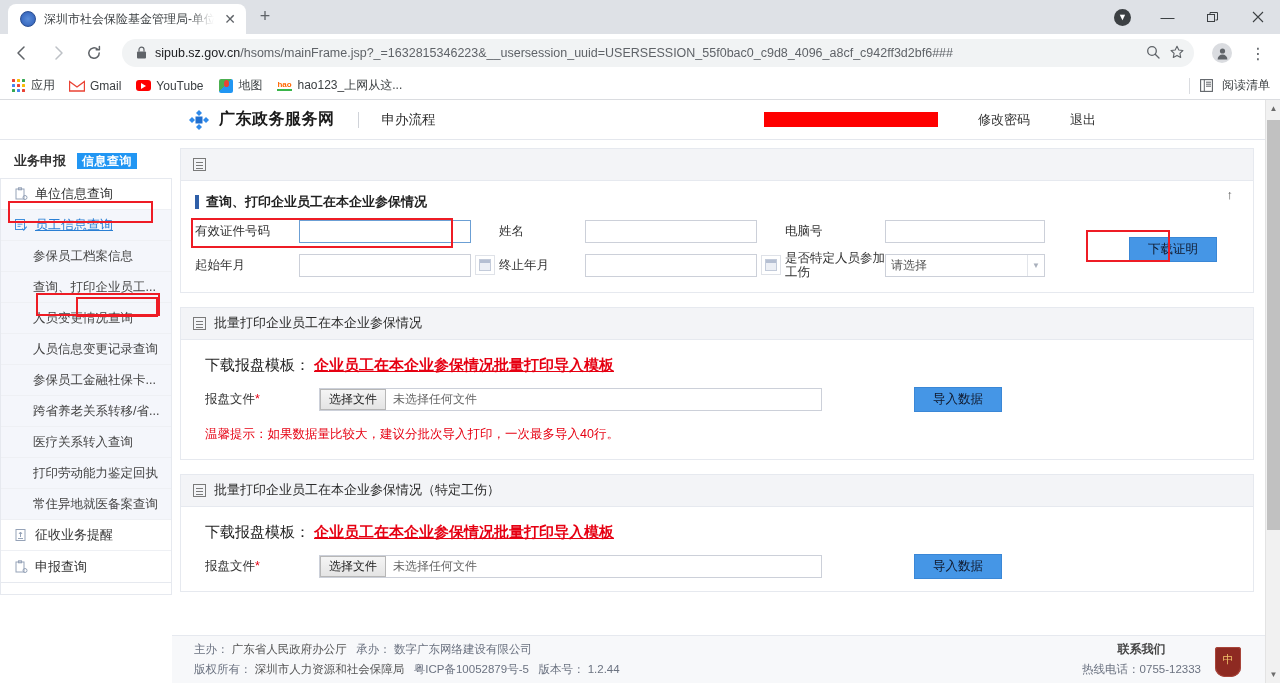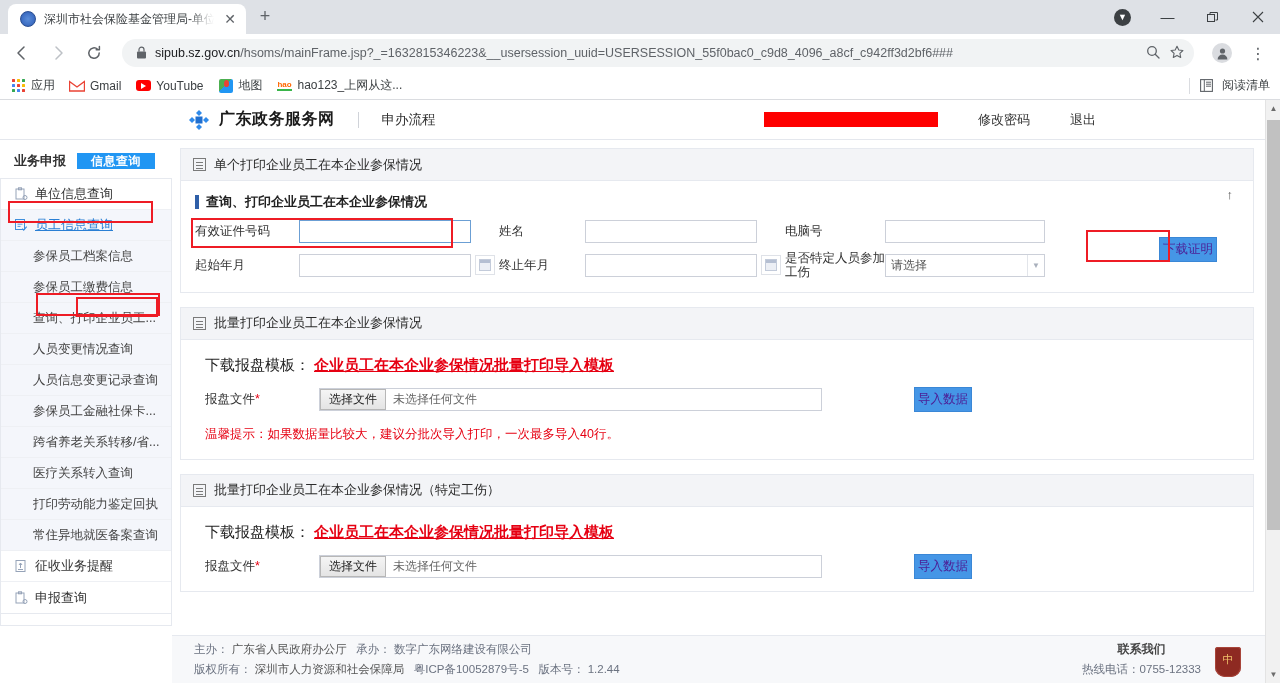--- a/index.html
+++ b/index.html
@@ -122,21 +122,21 @@
 
   .body-row { display: flex; height: 543px; }
 
   
   .sidebar { width: 172px; flex: 0 0 172px; background: #fff; position: relative; padding-top: 4px; }
   .tabs-row { display: flex; align-items: center; gap: 10px; padding: 6px 0 7px 14px; }
   .stab { font-size: 13px; font-weight: bold; color: #333; }
   .stab-active-wrap { position: relative; padding: 1px; }
   .stab-active {
     background: #2196f3; color: #fff; font-size: 12px; font-weight: bold;
-    padding: 1px 14px; letter-spacing: .5px;
+    padding: 1px 5px; letter-spacing: .5px;
   }
   .redbox { position: absolute; border: 2px solid #ee1c25; pointer-events: none; }
 
   .menu { border: 1px solid #e6e9ef; border-top: 1px solid #e6e9ef; background: #fff; }
   .mitem {
     height: 31px; display: flex; align-items: center; gap: 7px;
     padding-left: 13px; font-size: 12.5px; color: #333;
     border-bottom: 1px solid #eef0f4; background: #fff;
   }
   .mitem.lvl1 { font-size: 13px; }
@@ -184,22 +184,22 @@
   .fselect {
     height: 23px; border: 1px solid #ccd0d9; background: #fff; width: 100%;
     font-size: 12px; padding: 0 18px 0 5px; color: #555; display: flex; align-items: center; position: relative;
   }
   .fselect .chev {
     position: absolute; right: 0; top: 0; bottom: 0; width: 17px;
     border-left: 1px solid #e2e5ea; display: flex; align-items: center; justify-content: center;
     color: #a9b0bc; font-size: 8px;
   }
   .btn-primary {
-    background: #4596e6; color: #4c1d95; font-size: 12.5px; border: 1px solid #3a87d6;
-    padding: 4px 3px; display: inline-block; line-height: 1.2;
+    background: #4596e6; color: #0f172a; font-size: 12.5px; border: 1px solid #3a87d6;
+    padding: 4px 18px; display: inline-block; line-height: 1.2;
   }
   .up-arrow { position: absolute; right: 20px; top: 6px; font-size: 13px; color: #555; }
 
   .tpl-row { display: flex; align-items: baseline; gap: 4px; margin: 6px 0 12px 10px; }
   .tpl-label { font-size: 15px; color: #222; font-weight: normal; }
   .tpl-link { font-size: 15px; color: #e60012; text-decoration: underline; font-weight: bold; }
 
   .file-row { display: flex; align-items: center; margin-left: 10px; }
   .file-label { font-size: 12.5px; color: #333; width: 114px; }
   .file-label .req { color: #e60012; }
@@ -437,23 +437,20 @@
                   <path d="M3.5 4h5M3.5 6.2h5M3.5 8.4h3" stroke="#3f8fdc" stroke-width="0.9"></path>
                   <path d="M8.2 10.6l1.5 1.6 3-3.6" fill="none" stroke="#3f8fdc" stroke-width="1.1"></path>
                 </svg>
             </span>
             <span class="mlabel">员工信息查询</span>
           </div>
           <div class="mitem sub">
             <span class="mlabel">参保员工档案信息</span>
           </div>
           <div class="mitem sub">
-            <span class="mlabel">参保员工缴费信息</span>
-          </div>
-          <div class="mitem sub">
             <span class="mlabel">查询、打印企业员工...</span>
           </div>
           <div class="mitem sub">
             <span class="mlabel">人员变更情况查询</span>
           </div>
           <div class="mitem sub">
             <span class="mlabel">人员信息变更记录查询</span>
           </div>
           <div class="mitem sub">
             <span class="mlabel">参保员工金融社保卡...</span>
@@ -500,21 +497,20 @@
 
         <div class="redbox" style="left:8px; top:61px; width:145px; height:22px;"></div>
         <div class="redbox" style="left:36px; top:153px; width:124px; height:23px;"></div>
       </div>
 
       <div class="content">
 
         <div class="panel">
           <div class="panel-head">
             <span class="pg-ico"></span>
-            <span>单个打印企业员工在本企业参保情况</span>
           </div>
           <div class="panel-body">
             <span class="up-arrow">↑</span>
             <div class="sect-title">
               <span class="sect-bar"></span>
               <span>查询、打印企业员工在本企业参保情况</span>
             </div>
             <div class="form-grid">
               <span class="flabel">有效证件号码</span>
               <span><input class="finput focused" value="" style=""></span>

